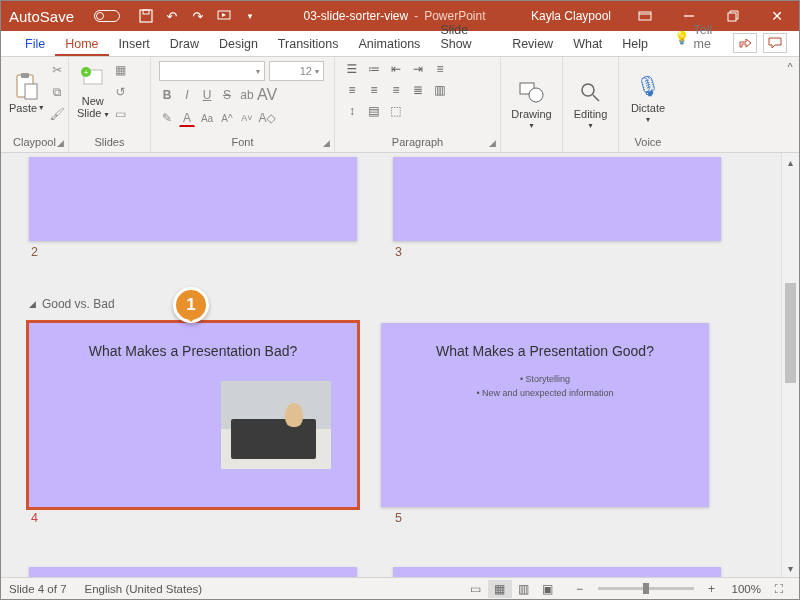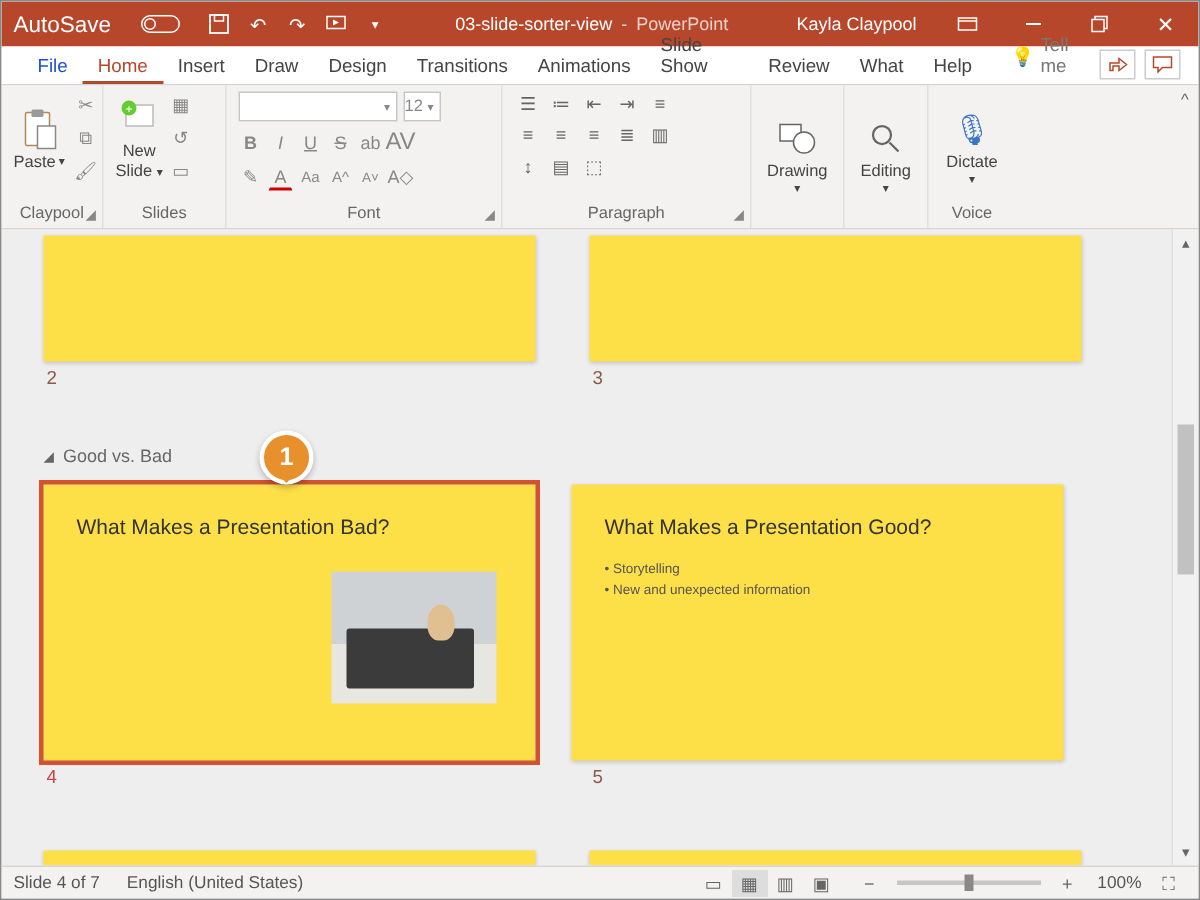--- a/index.html
+++ b/index.html
@@ -46,21 +46,21 @@
 .mic { color: #3a76c4; font-size: 20px; }
 
 
 .workspace { position: absolute; top: 152px; left: 0; right: 0; bottom: 22px; background: #eeeeee; overflow: hidden; }
 .scrollbar-v { position: absolute; right: 0; top: 0; bottom: 0; width: 18px; background: #f1f1f1; border-left: 1px solid #e0e0e0; }
 .sb-arrow { height: 18px; display: flex; align-items: center; justify-content: center; color: #666; font-size: 10px; }
 .sb-thumb { position: absolute; left: 3px; right: 3px; top: 130px; height: 100px; background: #c1c1c1; }
 .section-hdr { position: absolute; left: 28px; top: 144px; font-size: 12px; color: #666; display: flex; align-items: center; gap: 6px; }
 .tri { font-size: 9px; color: #666; }
 
-.slide { position: absolute; background: #fde047; box-shadow: 0 1px 3px rgba(0,0,0,0.2); }
+.slide { position: absolute; background: #c4b5fd; box-shadow: 0 1px 3px rgba(0,0,0,0.2); text-align: center; }
 .slide.top { width: 328px; height: 84px; top: 4px; }
 .slide.main { width: 328px; height: 184px; }
 .slide.frag { width: 328px; height: 10px; bottom: 0; }
 .slide.selected { outline: 3px solid #d35230; }
 .snum { position: absolute; font-size: 12.5px; color: #8a5a45; }
 
 .scontent { padding: 20px 22px; font-size: 10px; color: #333; }
 .stitle { font-size: 14px; font-weight: 400; margin-bottom: 14px; color: #333; }
 .bullets { font-size: 9px; color: #555; line-height: 1.55; }
 .bullets div::before { content: "• "; }
@@ -212,21 +212,21 @@
     </div>
     <div class="group-label">Slides</div>
   </div>
 
   <div class="group" style="width:184px">
     <div class="grp-row3" style="gap:5px">
       <div class="row">
         <div class="font-box" style="width:106px">
             <span style="font-size:8px">▾</span>
           </div>
-        <div class="font-box" style="width:25px"><span>12</span>&nbsp;<span style="font-size:8px">▾</span></div>
+        <div class="font-box" style="width:55px"><span>12</span>&nbsp;<span style="font-size:8px">▾</span></div>
       </div>
       <div class="row">
         <div class="mini">
             <b>B</b>
           </div>
         <div class="mini">
             <i>I</i>
           </div>
         <div class="mini">
             <u>U</u>

